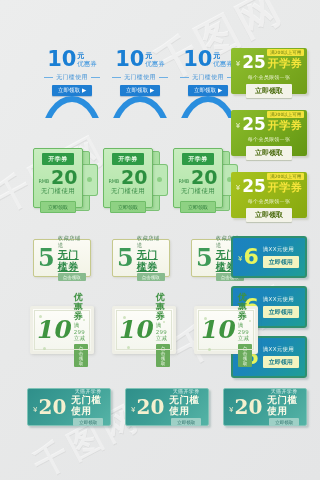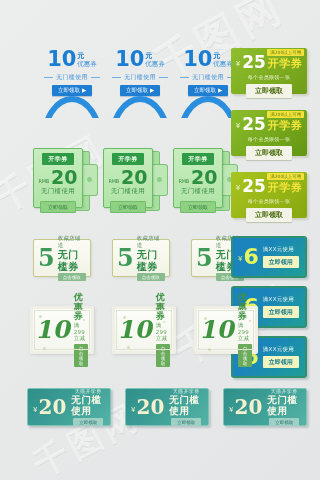--- a/index.html
+++ b/index.html
@@ -118,21 +118,21 @@
   .fv{
     width:58px;height:38px;background:linear-gradient(180deg,#fbfbf4 0%,#f2f3e6 100%);
     border:1px solid #c6c98d;border-radius:2px;
     display:flex;align-items:center;padding:0 4px;box-sizing:border-box;
     box-shadow:1px 1px 2px rgba(120,120,80,.15);
   }
   .fv-num{font-size:24px;font-weight:700;color:#3e9a58;line-height:.85;
           font-family:"DejaVu Serif",serif;margin-right:3px;}
   .fv-right{display:flex;flex-direction:column;align-items:flex-start;}
   .fv-top{font-size:5.5px;color:#5a8a5e;letter-spacing:.2px;}
-  .fv-main{font-size:10px;font-weight:700;color:#2f8a49;line-height:1.15;letter-spacing:.5px;}
+  .fv-main{font-size:10px;font-weight:700;color:#2f8a49;line-height:1.15;letter-spacing:.5px;text-decoration:underline;}
   .fv-btn{
     margin-top:1px;background:#88bb8e;color:#f2faef;font-size:4.5px;
     padding:1.5px 5px;border-radius:1px;
   }
 
   
   .t6{
     position:absolute;left:231px;width:76px;height:42px;
     background:linear-gradient(135deg,#1c82c0 0%,#1a86b9 40%,#1f9e96 100%);
     border:2px solid #2f8f6e;border-radius:3px;

